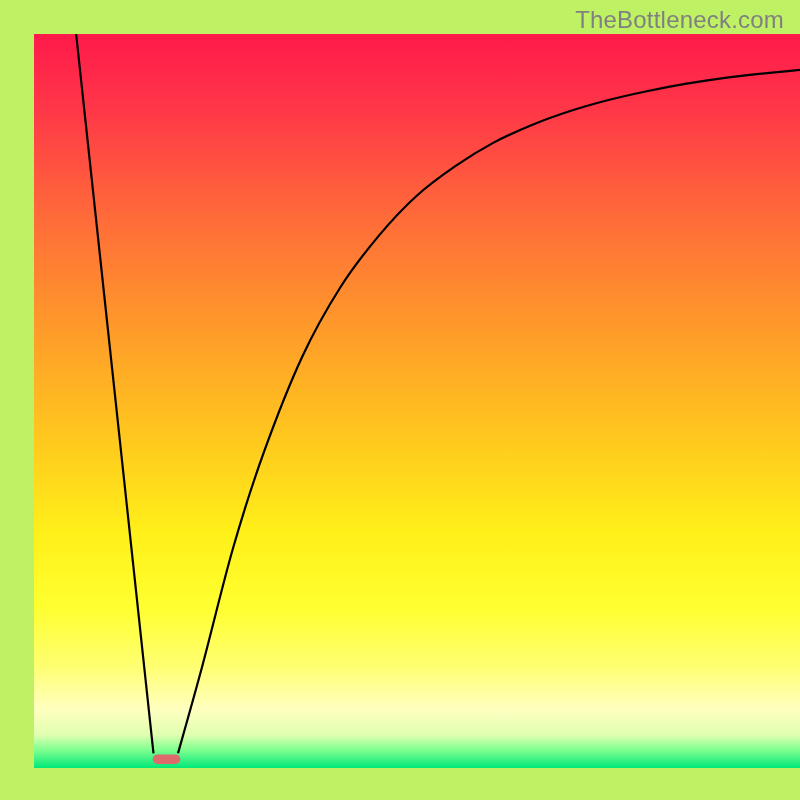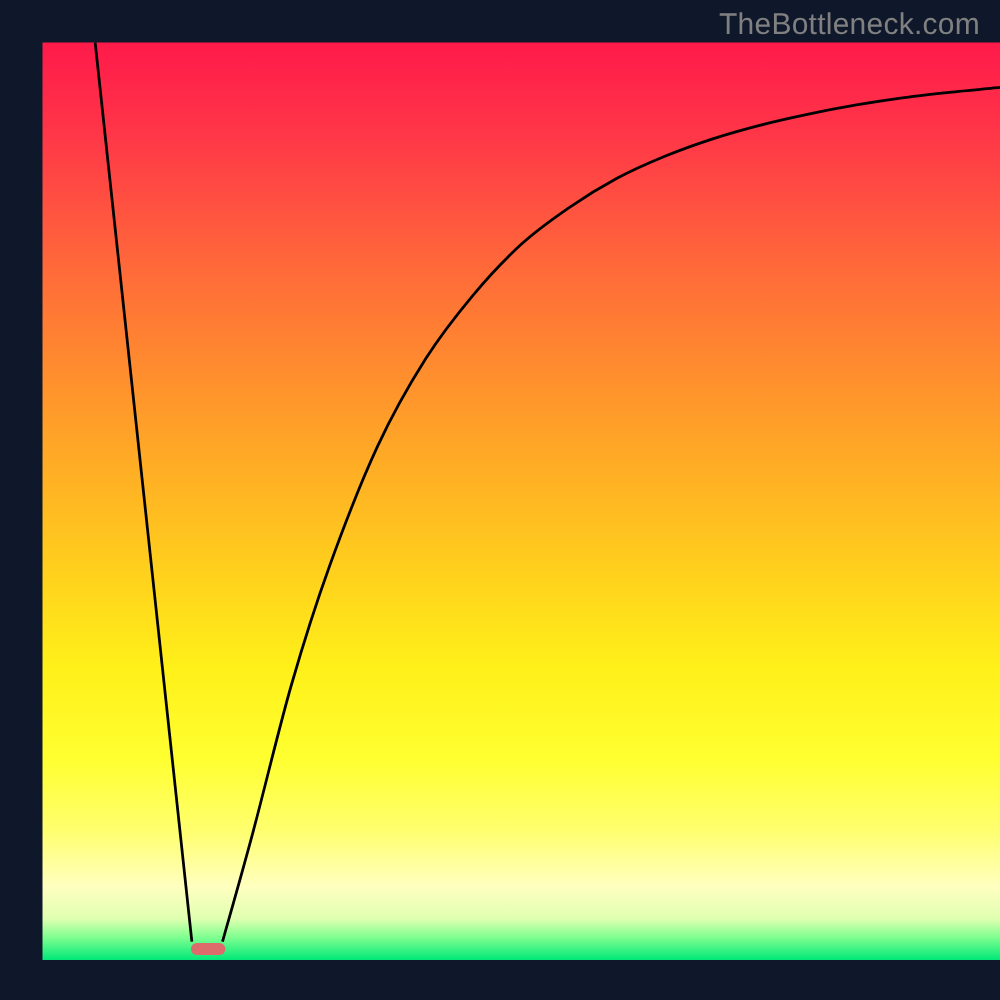--- a/index.html
+++ b/index.html
@@ -5,21 +5,21 @@
   html, body {
     margin: 0;
     padding: 0;
     width: 800px;
     height: 800px;
     overflow: hidden;
   }
   .frame {
     width: 800px;
     height: 800px;
-    background: #0f172a;
+    background: #bef264;
     position: relative;
   }
   .watermark {
     position: absolute;
     top: 6px;
     right: 16px;
     font-family: Arial, Helvetica, sans-serif;
     font-size: 24px;
     color: #808080;
     font-weight: 400;

